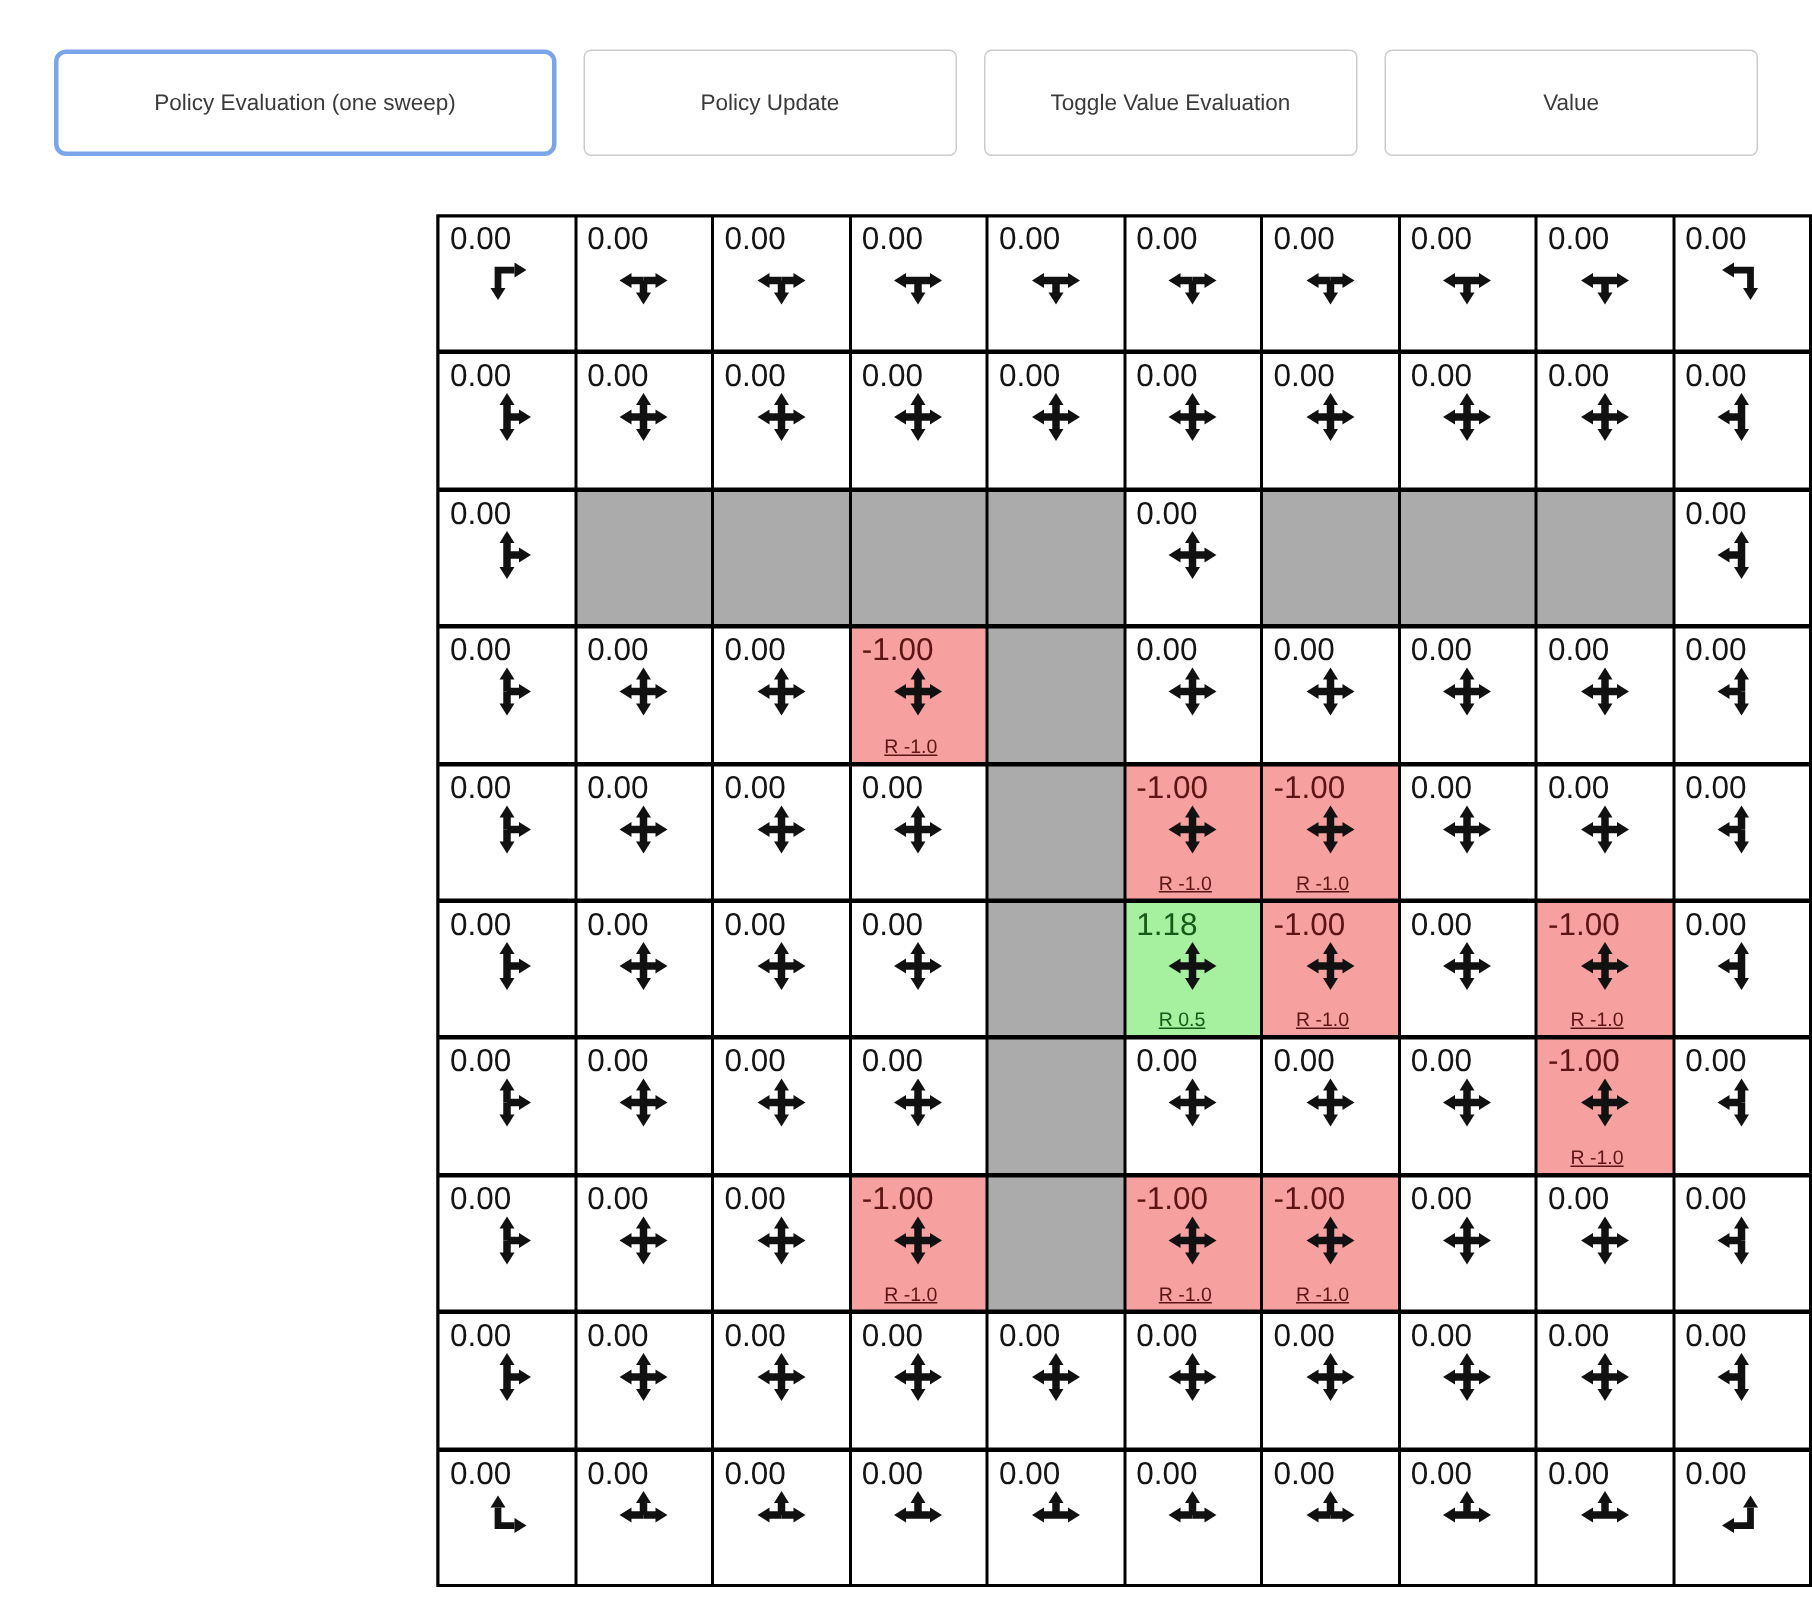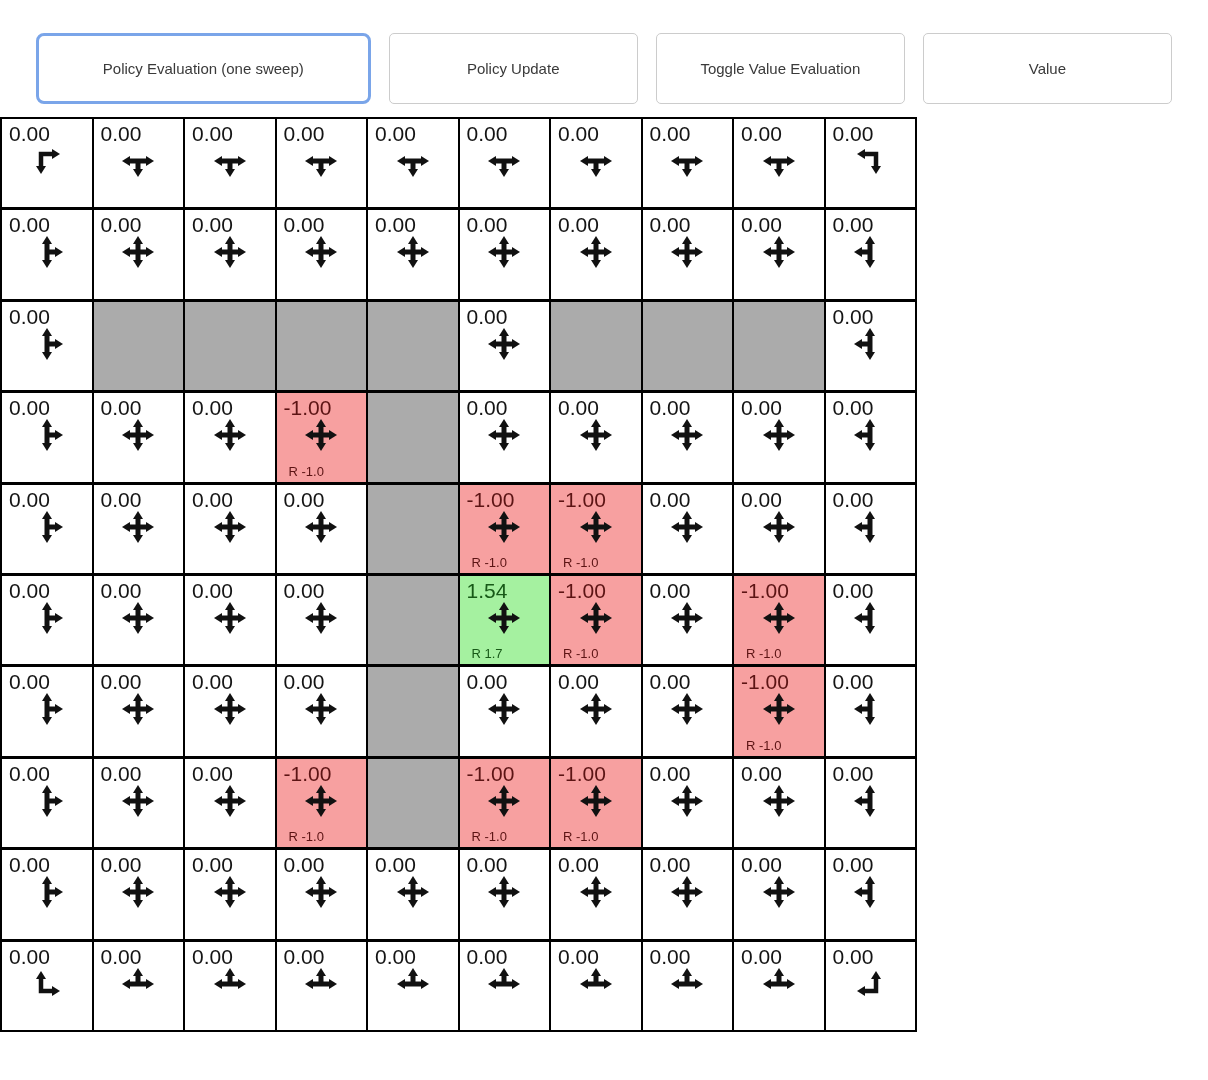--- a/index.html
+++ b/index.html
@@ -6,46 +6,46 @@
     --accent:#7aa5e9; --btn-border:#cccccc; --btn-text:#3a3a3a;
     --wall:#ababab; --neg-bg:#f7a0a0; --neg-text:#5c1414;
     --pos-bg:#a5f1a0; --pos-text:#175917; --val:#141414; --line:#000000;
   }
   *{box-sizing:border-box;}
   html,body{margin:0;padding:0;}
   body{
     width:1208px;height:1080px;background:#ffffff;
     font-family:"Liberation Sans",sans-serif;overflow:hidden;
   }
-  .toolbar{display:flex;gap:18px;padding:33px 36px 13px 36px;}
+  .toolbar{display:flex;gap:18px;padding:33px 36px 0 36px;}
   .btn{
     flex:1 1 0;height:71px;background:#fff;border:1px solid var(--btn-border);
     border-radius:5px;font-size:15px;color:var(--btn-text);
     font-family:"Liberation Sans",sans-serif;padding:0;cursor:pointer;
   }
   .btn.active{flex:1.33 1 0;border:3px solid var(--accent);border-radius:8px;}
-  .gridwrap{display:flex;justify-content:flex-start;}
+  .gridwrap{margin-top:39px;display:flex;justify-content:flex-end;}
   .grid{
     display:grid;grid-template-columns:repeat(10,1fr);grid-template-rows:repeat(10,1fr);
     column-gap:2px;row-gap:3px;background:var(--line);border:2px solid var(--line);
     width:917px;height:915px;
   }
   .cell{background:#fff;position:relative;}
   .cell.w{background:var(--wall);}
   .cell.rn{background:var(--neg-bg);}
   .cell.rp{background:var(--pos-bg);}
   .val{
     position:absolute;top:3px;left:7px;font-size:21px;line-height:1.1;
     color:var(--val);white-space:nowrap;
   }
   .cell.rn .val,.cell.rn .reward{color:var(--neg-text);}
   .cell.rp .val,.cell.rp .reward{color:var(--pos-text);}
   .arrowbox{position:absolute;left:50%;top:25px;transform:translateX(-50%);width:34px;height:34px;}
   .arrowbox svg{display:block;}
-  .reward{position:absolute;left:12px;bottom:3px;font-size:13px;white-space:nowrap;}
+  .reward{position:absolute;left:22px;bottom:3px;font-size:13px;white-space:nowrap;text-decoration:underline;}
 </style>
 </head>
 <body>
 
 <div class="toolbar">
   <button class="btn active">Policy Evaluation (one sweep)</button>
   <button class="btn">Policy Update</button>
   <button class="btn">Toggle Value Evaluation</button>
   <button class="btn">Value</button>
 </div>
@@ -690,34 +690,34 @@
             <polygon points="17,33 12,25 22,25" fill="#111"></polygon>
             <line x1="17" y1="17" x2="8" y2="17" stroke="#111" stroke-width="5"></line>
             <polygon points="1,17 9,12 9,22" fill="#111"></polygon>
             <line x1="17" y1="17" x2="26" y2="17" stroke="#111" stroke-width="5"></line>
             <polygon points="33,17 25,12 25,22" fill="#111"></polygon>
           </svg>
         </span>
       </div>
       <div class="cell w"></div>
       <div class="cell rp">
-        <span class="val">1.54</span>
-        <span class="arrowbox">
-          <svg viewBox="0 0 34 34" width="34" height="34">
-            <line x1="17" y1="17" x2="17" y2="8" stroke="#111" stroke-width="5"></line>
-            <polygon points="17,1 12,9 22,9" fill="#111"></polygon>
-            <line x1="17" y1="17" x2="17" y2="26" stroke="#111" stroke-width="5"></line>
-            <polygon points="17,33 12,25 22,25" fill="#111"></polygon>
-            <line x1="17" y1="17" x2="8" y2="17" stroke="#111" stroke-width="5"></line>
-            <polygon points="1,17 9,12 9,22" fill="#111"></polygon>
-            <line x1="17" y1="17" x2="26" y2="17" stroke="#111" stroke-width="5"></line>
-            <polygon points="33,17 25,12 25,22" fill="#111"></polygon>
-          </svg>
-        </span>
-        <span class="reward">R 1.7</span>
+        <span class="val">1.18</span>
+        <span class="arrowbox">
+          <svg viewBox="0 0 34 34" width="34" height="34">
+            <line x1="17" y1="17" x2="17" y2="8" stroke="#111" stroke-width="5"></line>
+            <polygon points="17,1 12,9 22,9" fill="#111"></polygon>
+            <line x1="17" y1="17" x2="17" y2="26" stroke="#111" stroke-width="5"></line>
+            <polygon points="17,33 12,25 22,25" fill="#111"></polygon>
+            <line x1="17" y1="17" x2="8" y2="17" stroke="#111" stroke-width="5"></line>
+            <polygon points="1,17 9,12 9,22" fill="#111"></polygon>
+            <line x1="17" y1="17" x2="26" y2="17" stroke="#111" stroke-width="5"></line>
+            <polygon points="33,17 25,12 25,22" fill="#111"></polygon>
+          </svg>
+        </span>
+        <span class="reward">R 0.5</span>
       </div>
       <div class="cell rn">
         <span class="val">-1.00</span>
         <span class="arrowbox">
           <svg viewBox="0 0 34 34" width="34" height="34">
             <line x1="17" y1="17" x2="17" y2="8" stroke="#111" stroke-width="5"></line>
             <polygon points="17,1 12,9 22,9" fill="#111"></polygon>
             <line x1="17" y1="17" x2="17" y2="26" stroke="#111" stroke-width="5"></line>
             <polygon points="17,33 12,25 22,25" fill="#111"></polygon>
             <line x1="17" y1="17" x2="8" y2="17" stroke="#111" stroke-width="5"></line>

